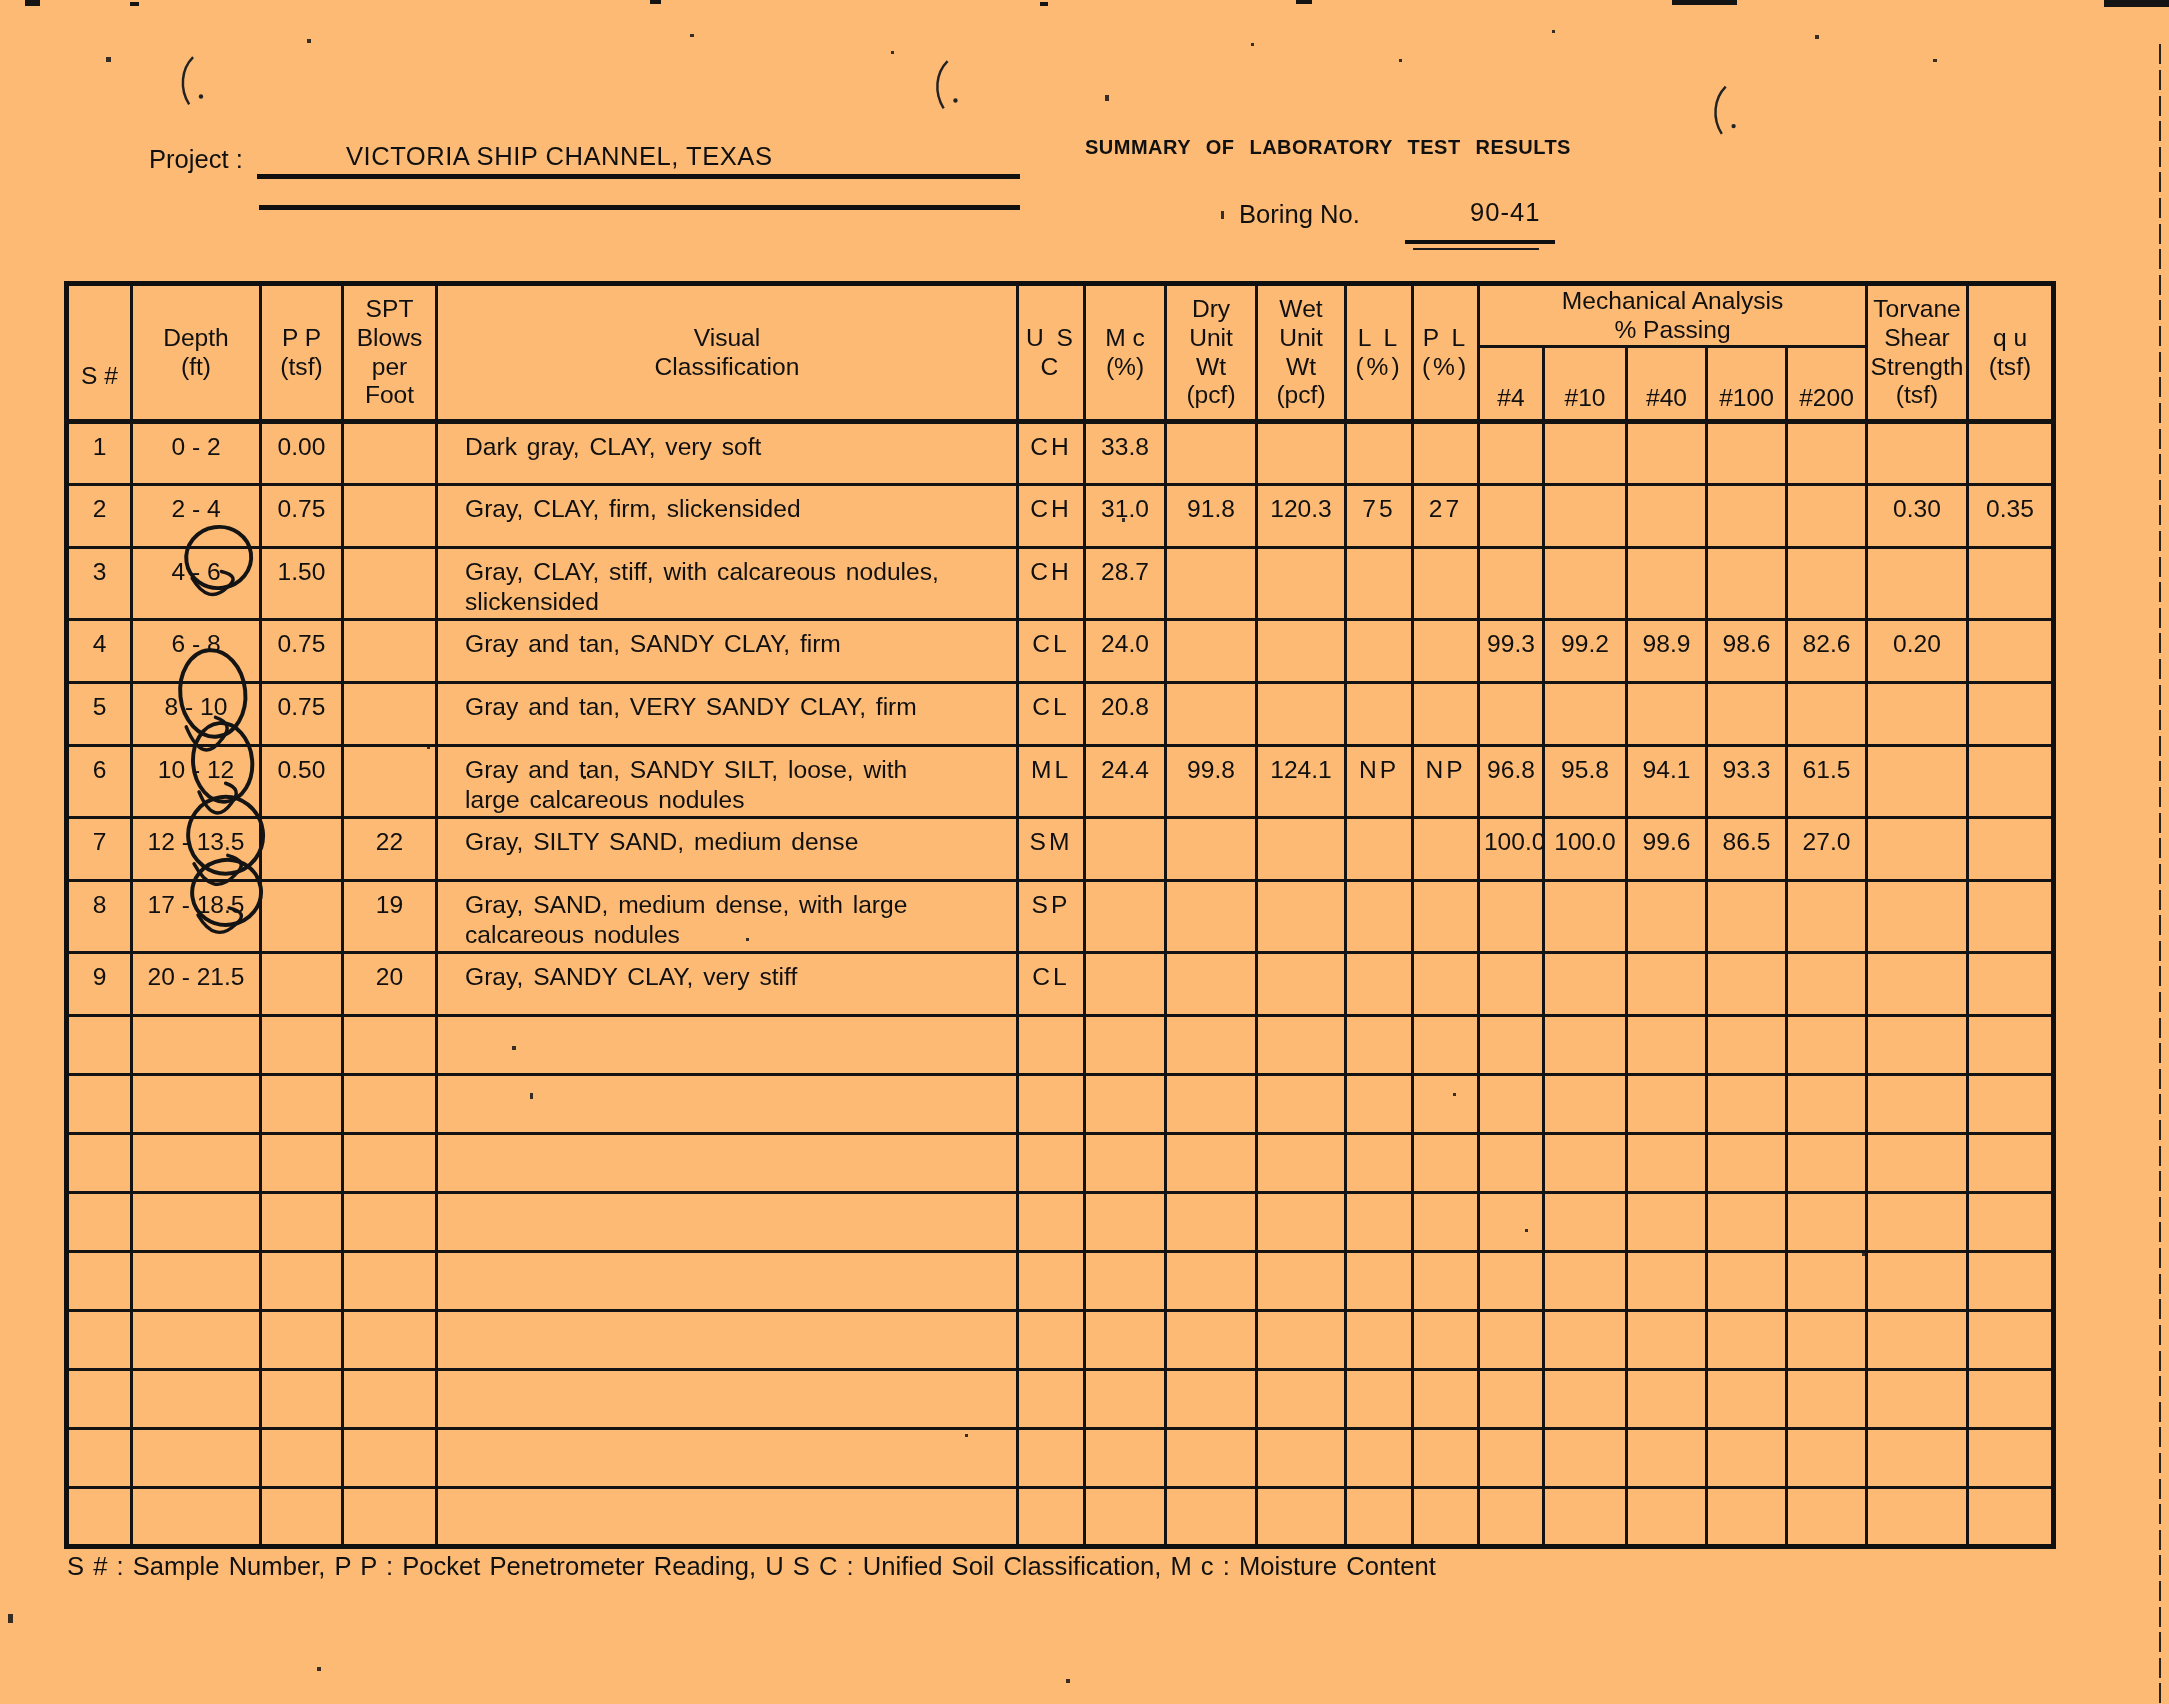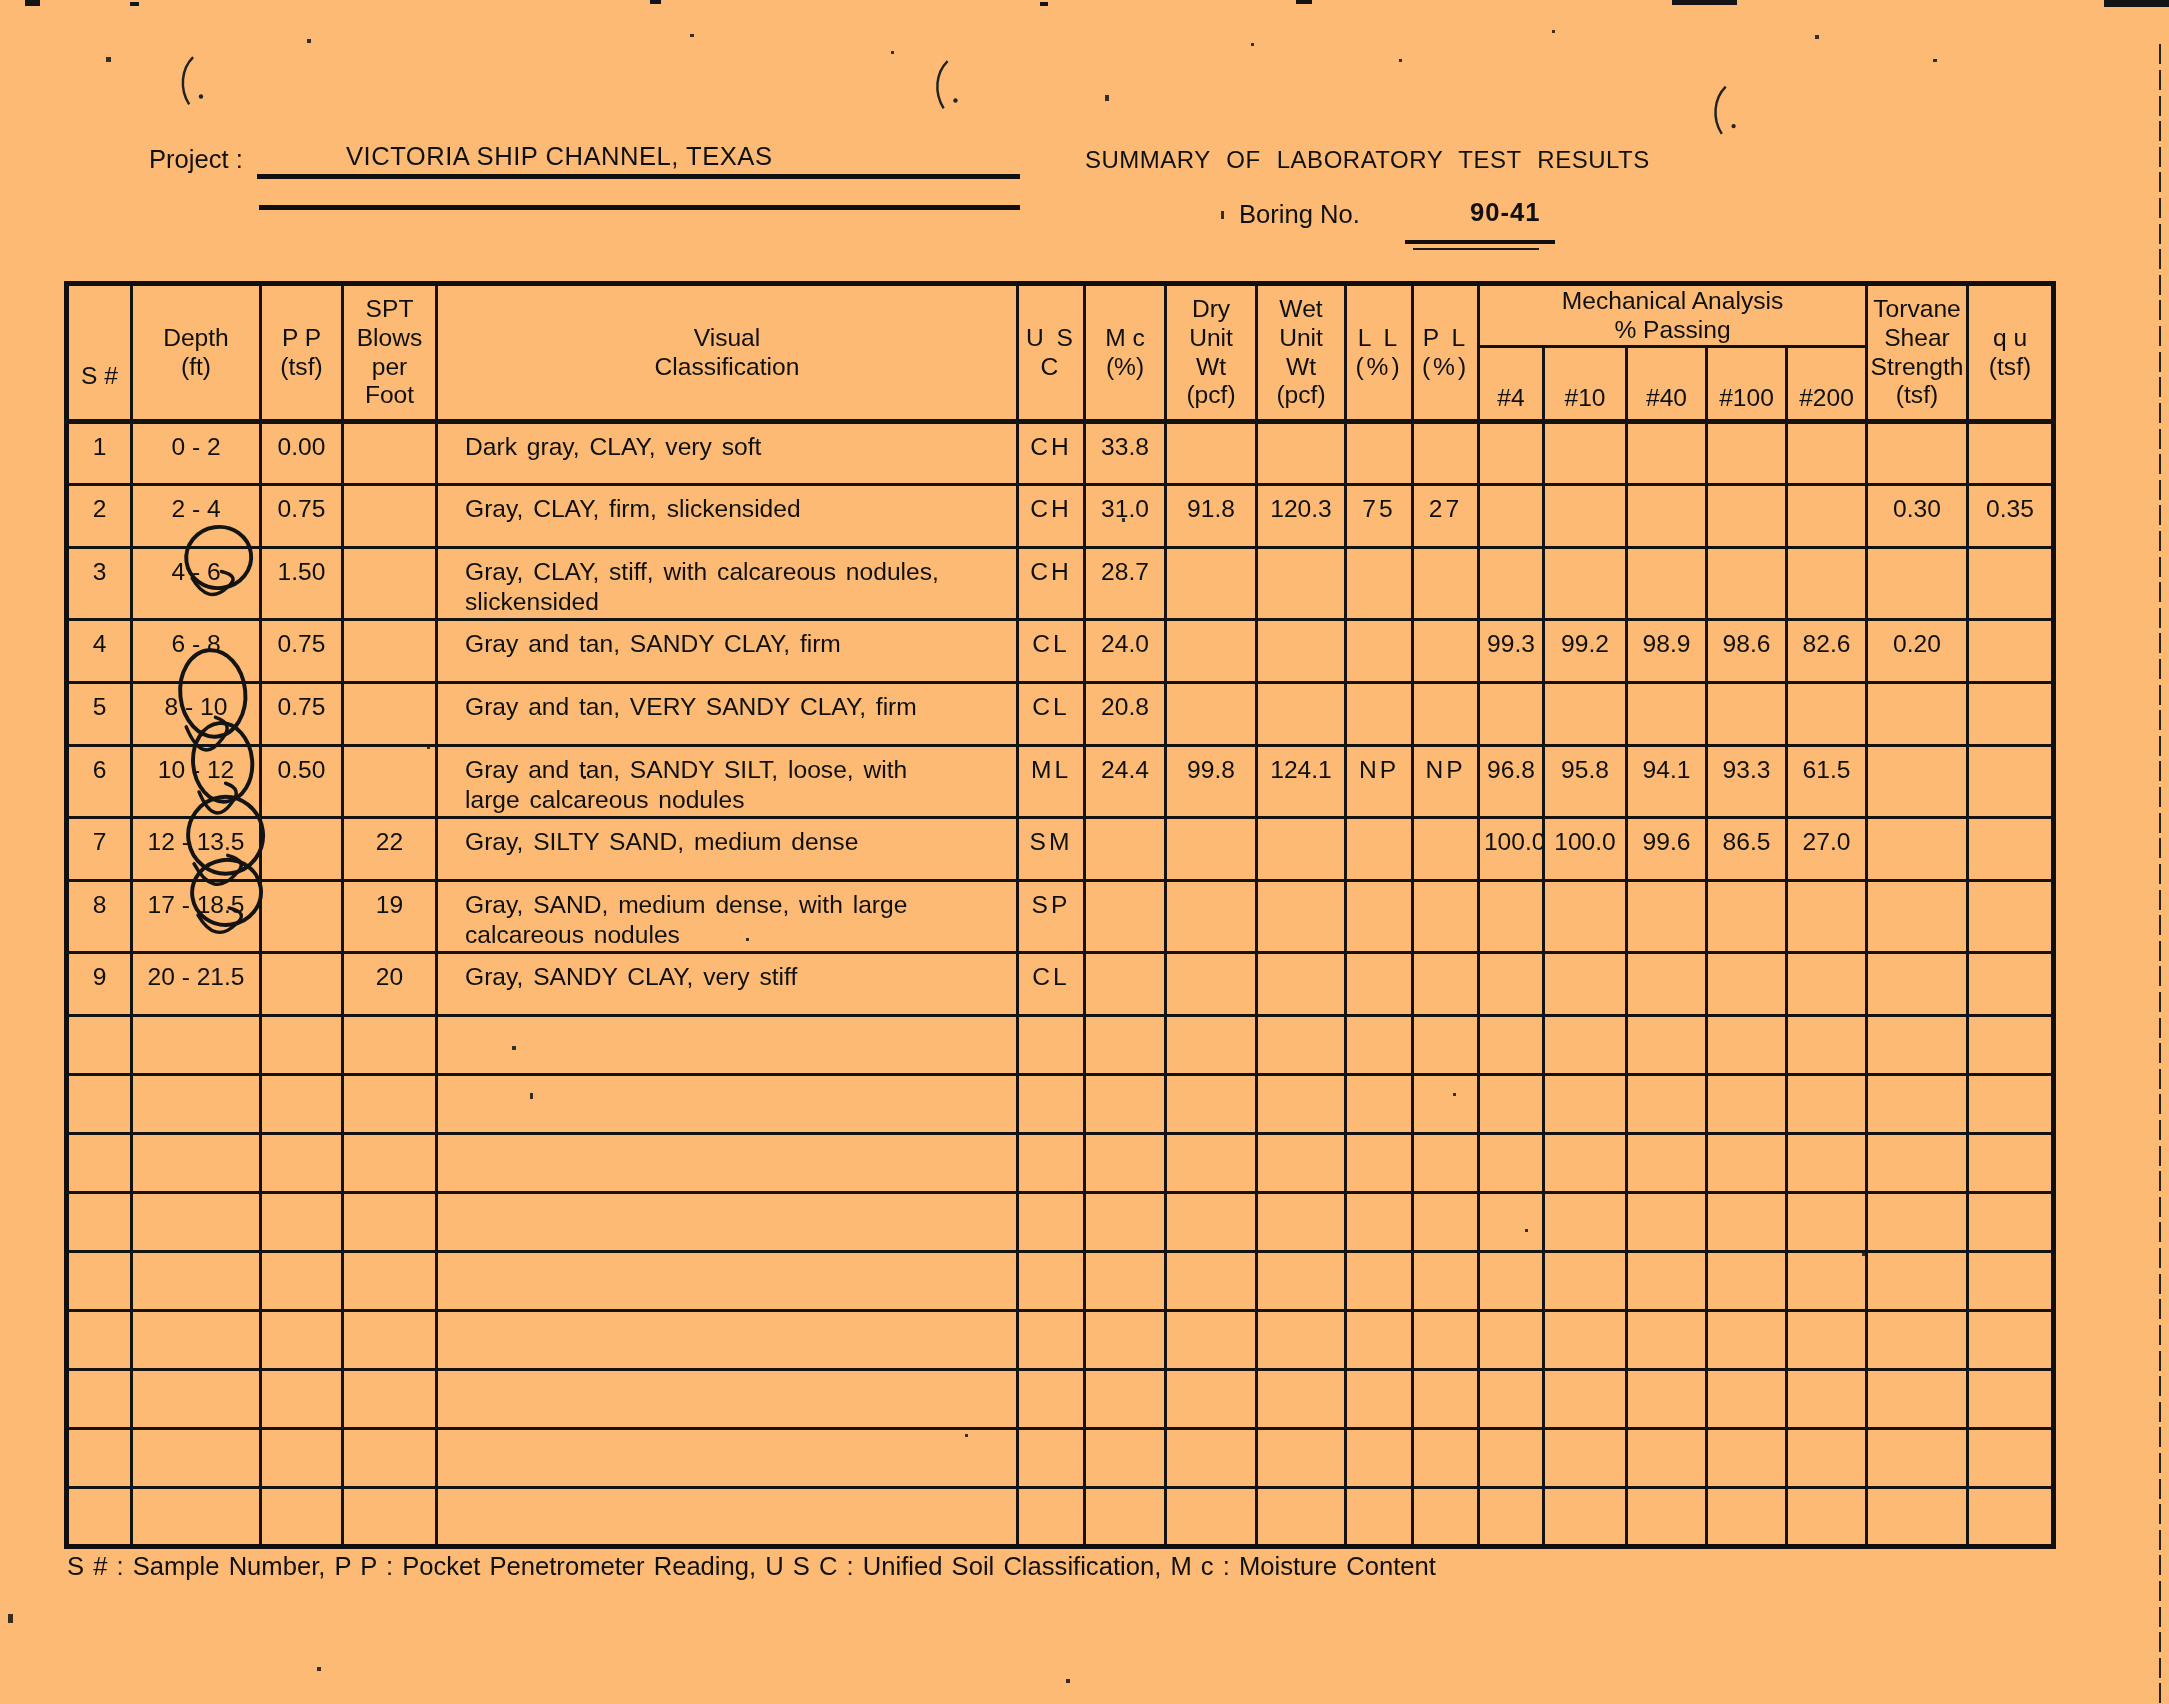--- a/index.html
+++ b/index.html
@@ -1,19 +1,19 @@
 <!DOCTYPE html>
 <html><head>
 <meta charset="utf-8">
 <style>
   html,body{margin:0;padding:0;background:#ffffff;}
   body{width:2169px;height:1704px;position:relative;font-family:"Liberation Sans","DejaVu Sans",sans-serif;color:#101010;}
   .page{position:absolute;left:0;top:0;width:2169px;height:1704px;overflow:hidden;background:#fdba74;}
   .lbl{position:absolute;font-size:25.6px;white-space:nowrap;}
-  .title{position:absolute;font-size:24px;font-weight:normal;letter-spacing:0.5px;word-spacing:8.9px;white-space:nowrap;margin-top:10px;}
+  .title{position:absolute;font-size:20px;font-weight:bold;letter-spacing:0.5px;word-spacing:8.9px;white-space:nowrap;}
   .hline{position:absolute;background:#101010;}
   .hline.thin{background:#1c1c1c;}
   .foot{position:absolute;font-size:25.6px;white-space:nowrap;word-spacing:2px;}
   #tablewrap{position:absolute;left:64px;top:281px;}
   #tbl{border-collapse:collapse;table-layout:fixed;width:1985px;border:5.9px solid #101010;}
   #tbl th,#tbl td{border:3px solid #131313;border-top-width:3.9px;border-bottom-width:3.9px;overflow:hidden;}
   #tbl th{font-weight:400;font-size:24.6px;line-height:28.6px;white-space:pre-line;text-align:center;vertical-align:middle;padding:0 2px;}
   #tbl thead tr.h1{height:63px;}
   #tbl thead tr.h2{height:75px;}
   #tbl th.sieve{vertical-align:bottom;padding-bottom:6.9px;}
@@ -31,21 +31,21 @@
 <div class="page">
 
   <span class="lbl" style="left:149px;top:145px;">Project  :</span>
   <span class="lbl" style="left:346px;top:142px;letter-spacing:0.5px;">VICTORIA SHIP CHANNEL, TEXAS</span>
   <div class="hline" style="left:257px;top:174px;width:763px;height:4.9px;"></div>
   <div class="hline" style="left:259px;top:205px;width:761px;height:4.9px;"></div>
 
   <div class="title" style="left:1085px;top:136px;">SUMMARY OF LABORATORY TEST RESULTS</div>
 
   <span class="lbl" style="left:1239px;top:200px;">Boring No.</span>
-  <span class="lbl" style="left:1470px;top:198px;letter-spacing:1px;font-weight:bold;">90-41</span>
+  <span class="lbl" style="left:1470px;top:198px;letter-spacing:1px;">90-41</span>
   <div class="hline" style="left:1405px;top:240px;width:150px;height:3.9px;"></div>
   <div class="hline thin" style="left:1413px;top:248px;width:126px;height:2px;"></div>
 
   <div id="tablewrap">
     <table id="tbl">
         <colgroup>
           <col style="width:65px">
           <col style="width:129px">
           <col style="width:82px">
           <col style="width:94px">

